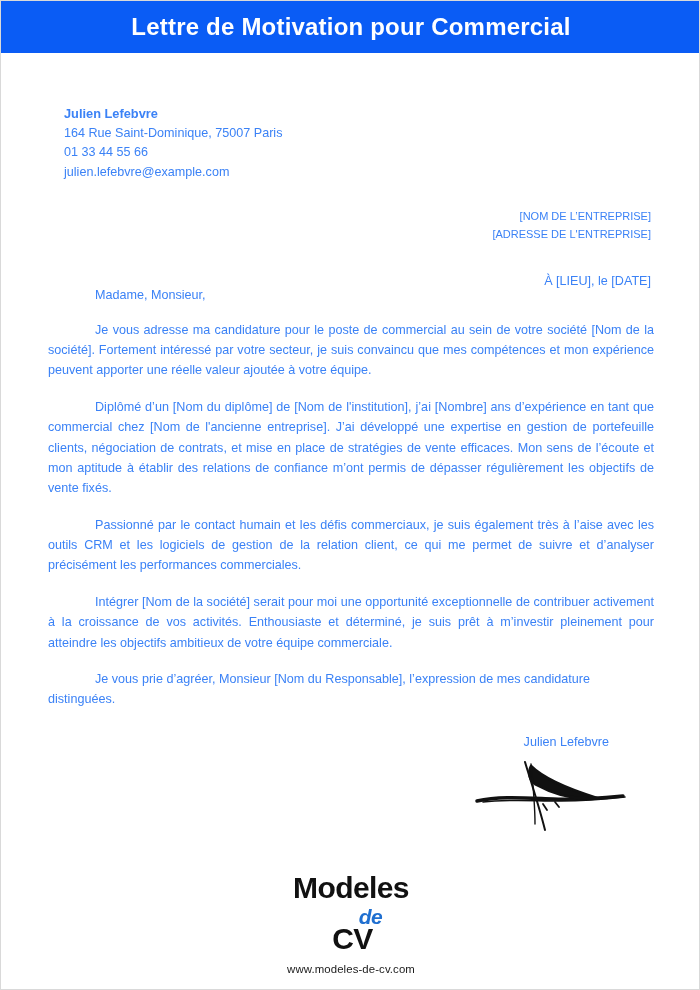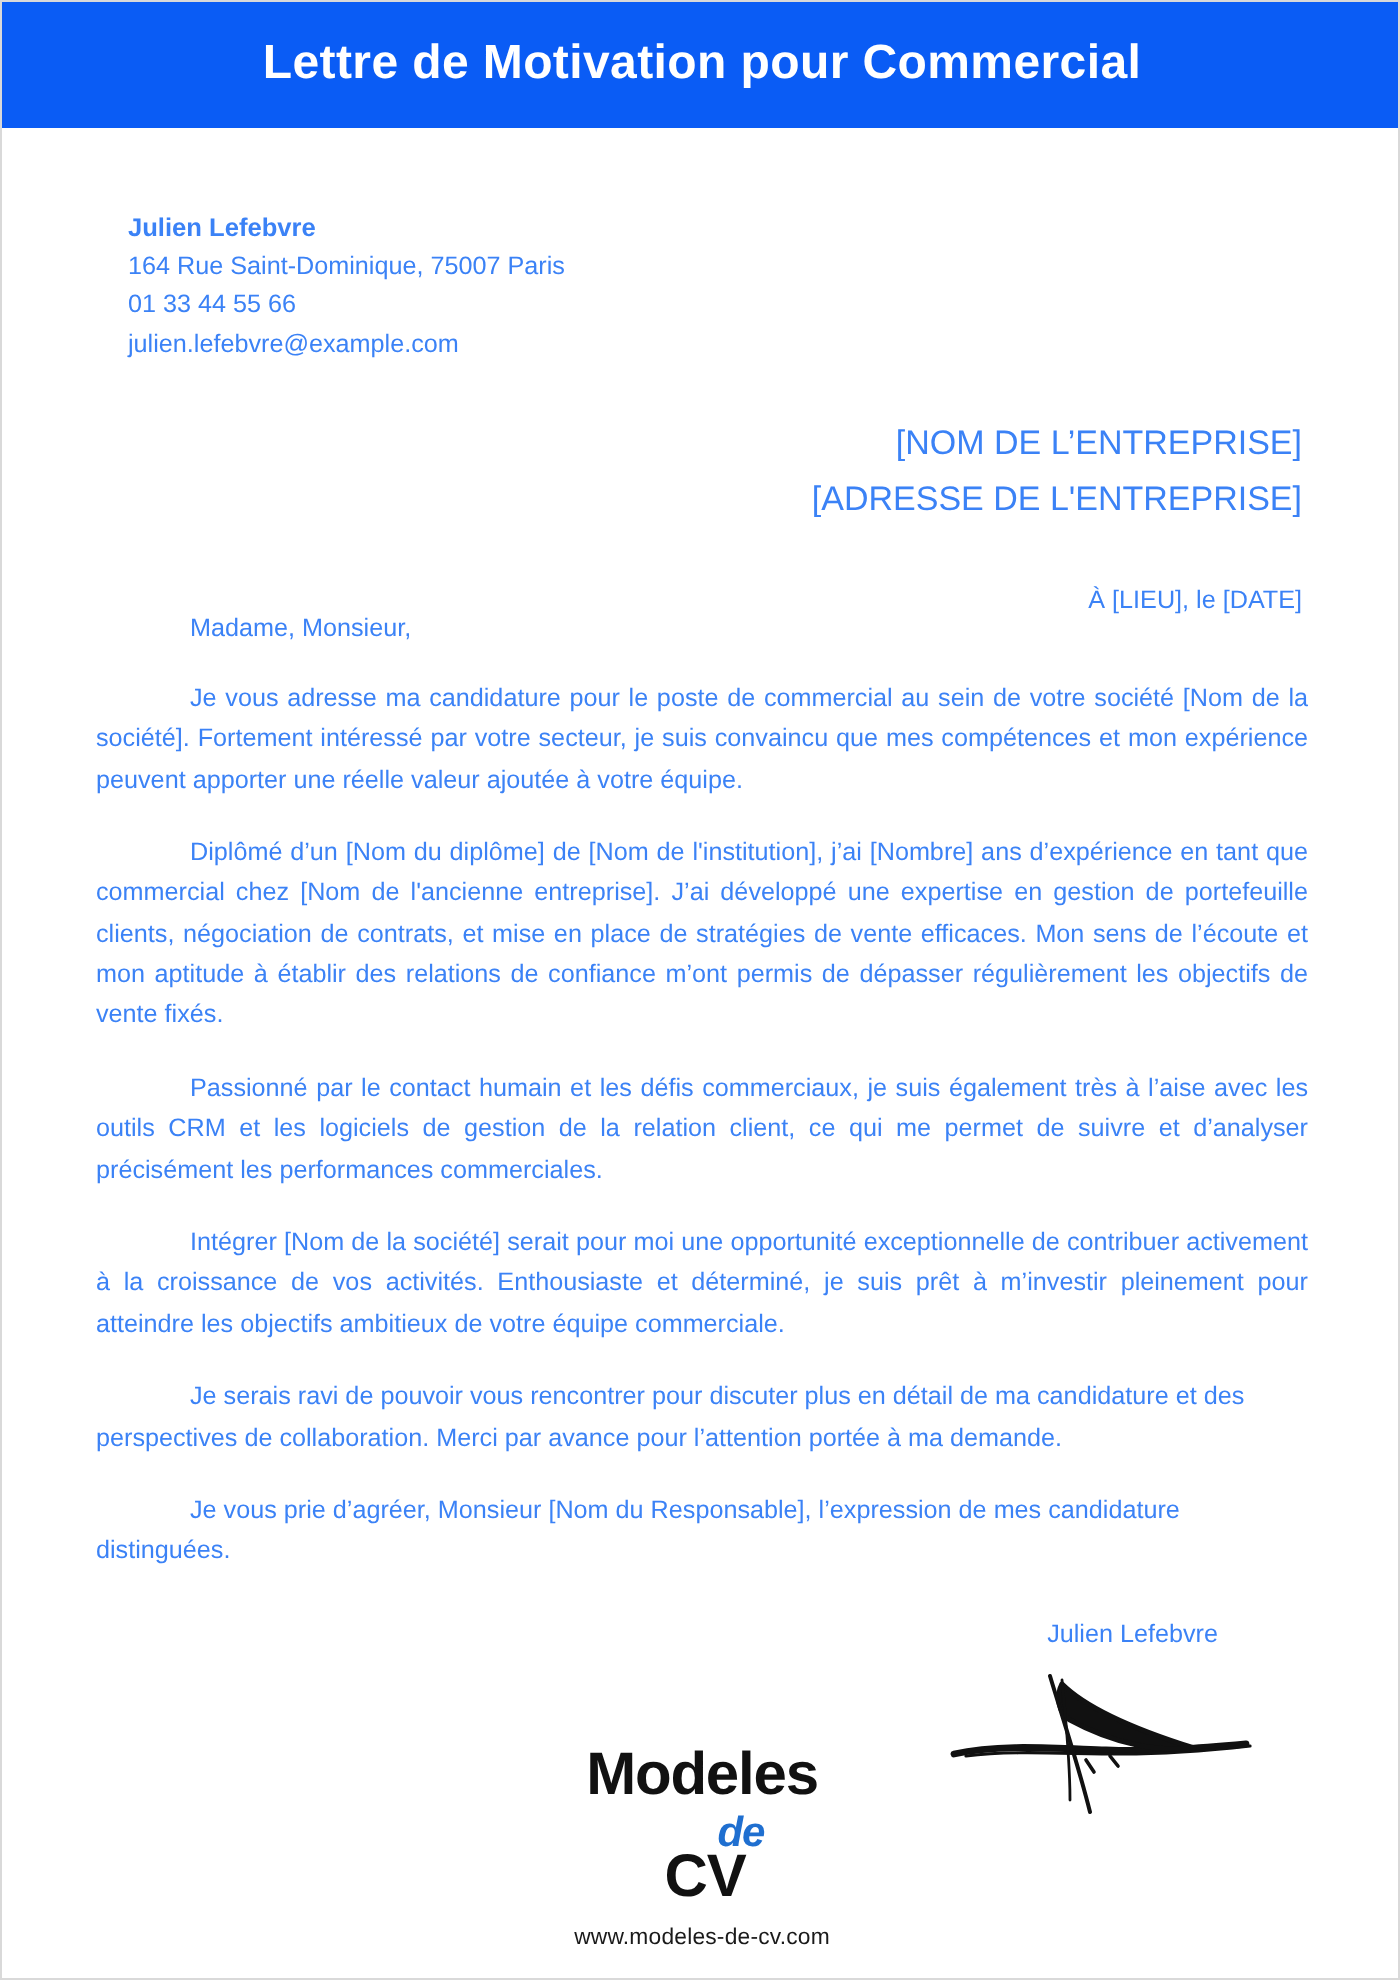--- a/index.html
+++ b/index.html
@@ -20,21 +20,21 @@
     box-sizing: border-box;
     overflow: hidden;
   }
 
   
   .header-banner {
     position: absolute;
     top: 0;
     left: 0;
     width: 700px;
-    height: 63px;
+    height: 52px;
     background: #0a5cf5;
     display: flex;
     align-items: center;
     justify-content: center;
     box-sizing: border-box;
   }
   .header-title {
     color: #ffffff;
     font-size: 24px;
     font-weight: bold;
@@ -62,21 +62,21 @@
   }
   .sender-name {
     font-weight: bold;
     font-size: 12.8px;
   }
   .sender-line { white-space: nowrap; }
 
   .recipient-block {
     margin-top: 26px;
     text-align: right;
-    font-size: 17px;
+    font-size: 11px;
     line-height: 1.6;
     padding-right: 3px;
   }
 
   .date-line {
     margin-top: 30px;
     text-align: right;
     font-size: 12.6px;
     padding-right: 3px;
   }
@@ -186,21 +186,20 @@
 
     <div class="date-line">À [LIEU], le [DATE]</div>
 
     <div class="salutation">Madame, Monsieur,</div>
 
     <div class="body-paragraphs">
       <p class="para">Je vous adresse ma candidature pour le poste de commercial au sein de votre société [Nom de la société]. Fortement intéressé par votre secteur, je suis convaincu que mes compétences et mon expérience peuvent apporter une réelle valeur ajoutée à votre équipe.</p>
       <p class="para">Diplômé d’un [Nom du diplôme] de [Nom de l'institution], j’ai [Nombre] ans d’expérience en tant que commercial chez [Nom de l'ancienne entreprise]. J’ai développé une expertise en gestion de portefeuille clients, négociation de contrats, et mise en place de stratégies de vente efficaces. Mon sens de l’écoute et mon aptitude à établir des relations de confiance m’ont permis de dépasser régulièrement les objectifs de vente fixés.</p>
       <p class="para">Passionné par le contact humain et les défis commerciaux, je suis également très à l’aise avec les outils CRM et les logiciels de gestion de la relation client, ce qui me permet de suivre et d’analyser précisément les performances commerciales.</p>
       <p class="para">Intégrer [Nom de la société] serait pour moi une opportunité exceptionnelle de contribuer activement à la croissance de vos activités. Enthousiaste et déterminé, je suis prêt à m’investir pleinement pour atteindre les objectifs ambitieux de votre équipe commerciale.</p>
-      <p class="para left-aligned">Je serais ravi de pouvoir vous rencontrer pour discuter plus en détail de ma candidature et des perspectives de collaboration. Merci par avance pour l’attention portée à ma demande.</p>
       <p class="para left-aligned">Je vous prie d’agréer, Monsieur [Nom du Responsable], l’expression de mes candidature distinguées.</p>
     </div>
 
     <div class="signature-block">
       <div class="signature-name">Julien Lefebvre</div>
       <svg class="signature-mark" width="160" height="80" viewBox="0 0 160 80">
         <g fill="none" stroke="#111111" stroke-linecap="round" stroke-linejoin="round">
 
           <path d="M4 47 C 26 42, 52 44, 80 45 C 104 46, 128 44, 150 42" stroke-width="3.4"></path>
           <path d="M10 48 C 34 45, 60 47, 88 47 C 112 47, 134 45, 152 43" stroke-width="1.6"></path>

